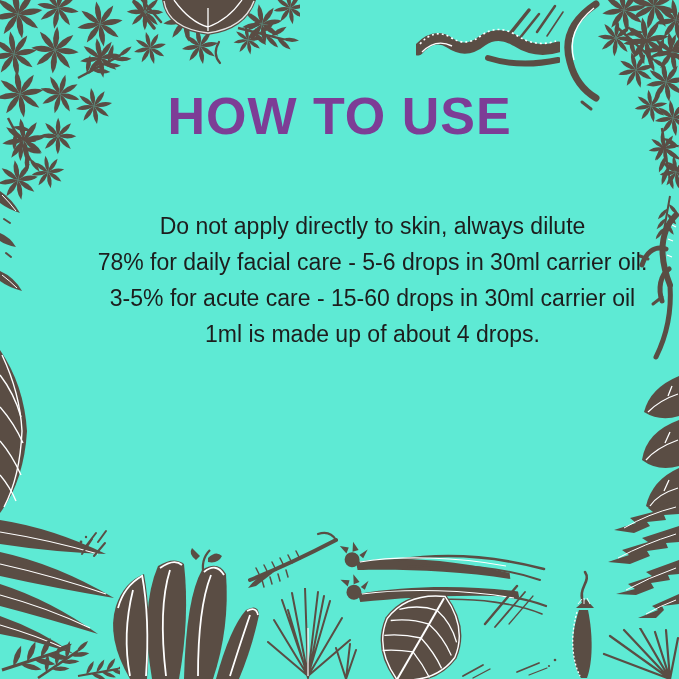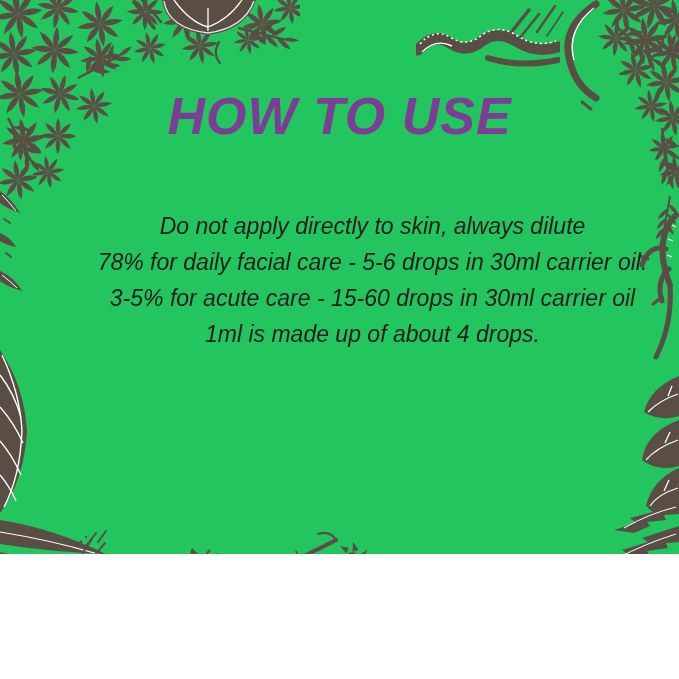--- a/index.html
+++ b/index.html
@@ -1,22 +1,21 @@
 <!DOCTYPE html>
 <html><head>
 <meta charset="utf-8">
 <style>
   html,body{margin:0;padding:0;background:#fff;}
   .card{
     position:relative;
-    width:679px;height:554px;
-    background:#22c55e;
+    width:679px;height:679px;
+    background:#5eead4;
     overflow:hidden;
     font-family:"Liberation Sans", sans-serif;
-    font-style:italic;
   }
   .deco{position:absolute;pointer-events:none;}
   .title{
     position:absolute;
     left:0;top:86px;width:679px;
     text-align:center;
     font-size:52px;
     font-weight:bold;
     letter-spacing:1px;
     color:#7d3d96;

